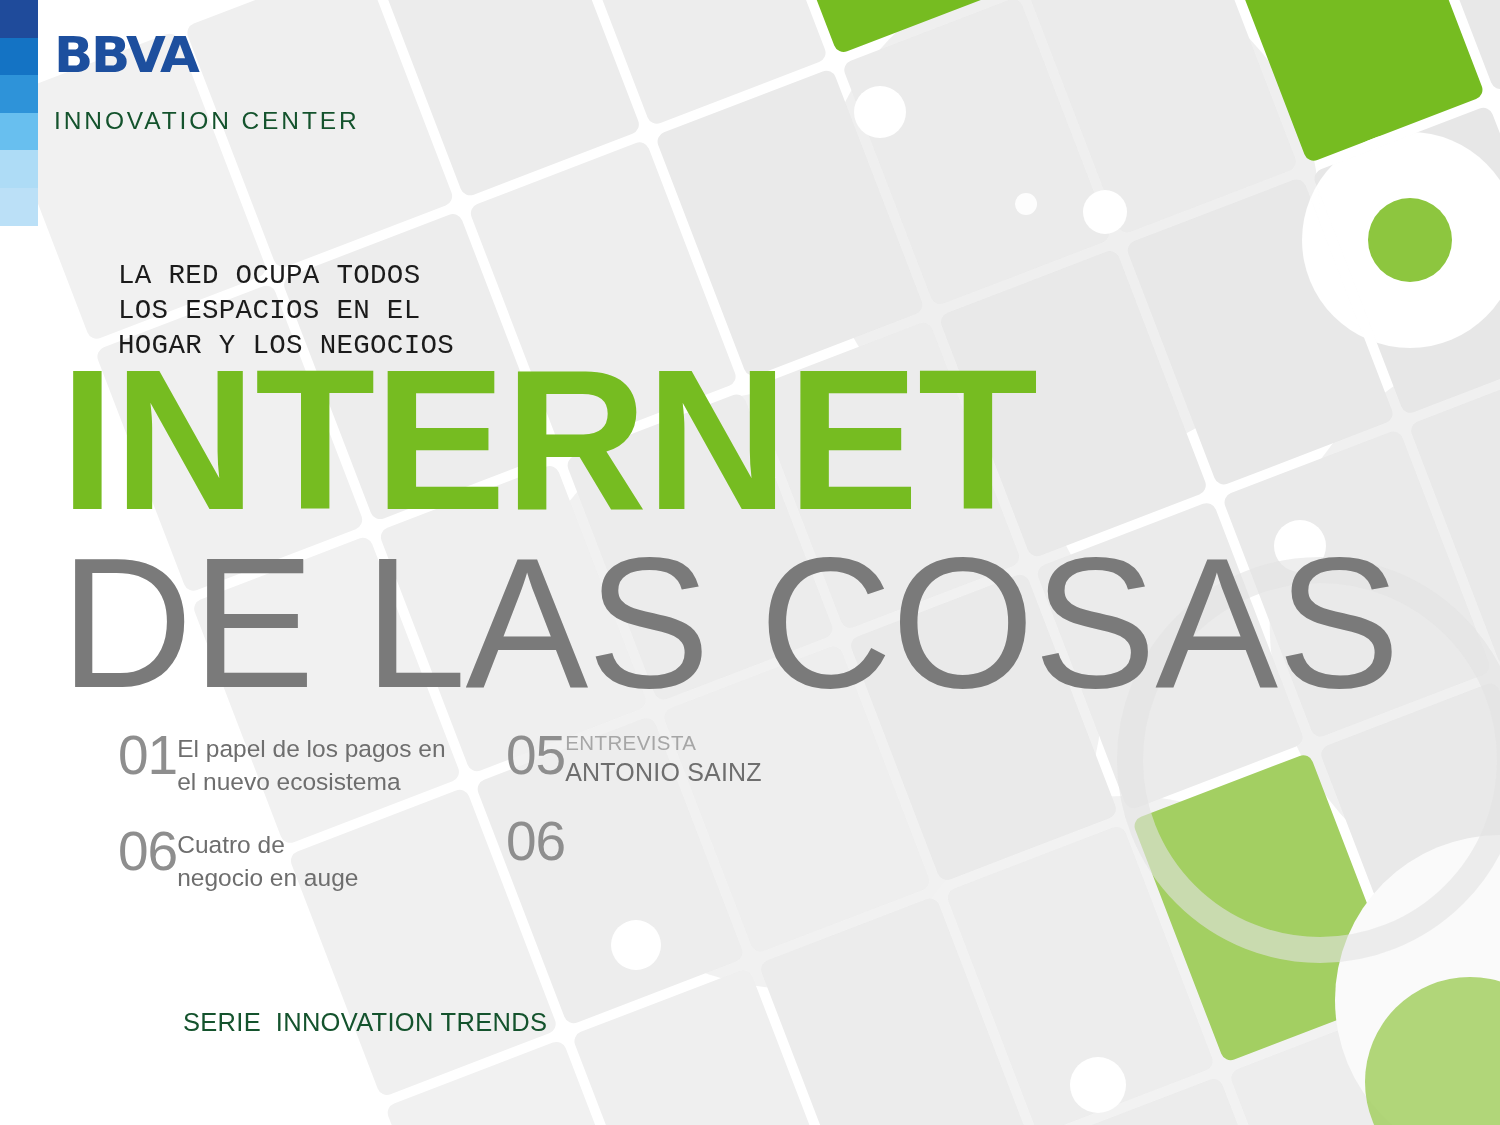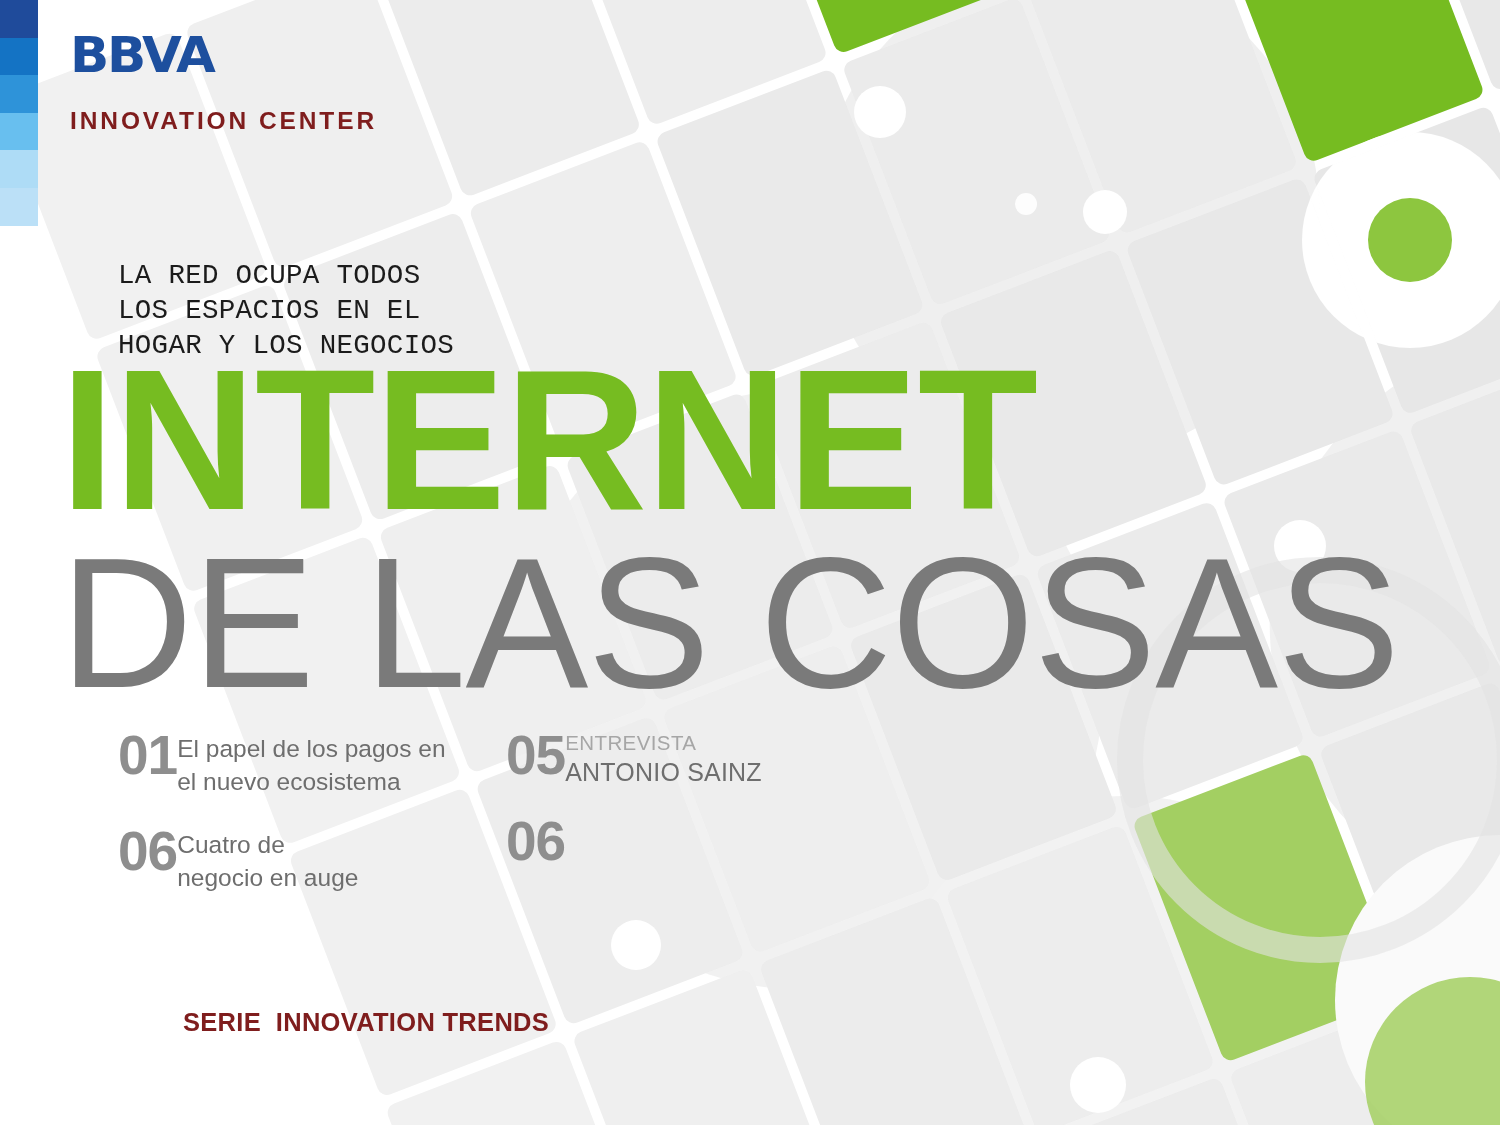--- a/index.html
+++ b/index.html
@@ -10,30 +10,30 @@
   }
 
   
   #bg-art{position:absolute;inset:0;width:1500px;height:1125px;z-index:0;}
 
   
   .edge-strip{position:absolute;left:0;top:0;width:38px;height:226px;z-index:5;}
   .edge-band{width:100%;height:37.6px;}
 
   
-  .logo-block{position:absolute;left:70px;top:30px;z-index:6;}
+  .logo-block{position:absolute;left:54px;top:30px;z-index:6;}
   .bbva-word{
     font-family:"DejaVu Sans","Liberation Sans",sans-serif;
     font-size:50px;font-weight:bold;letter-spacing:-2.2px;
     color:#1D4F9E;line-height:1;
     transform:scaleX(1.03);transform-origin:left center;
   }
   .ic-word{
-    margin-top:29px;font-size:24.5px;font-weight:bold;
-    letter-spacing:2.9px;color:#7f1d1d;line-height:1;
+    margin-top:29px;font-size:24.5px;font-weight:normal;
+    letter-spacing:2.9px;color:#14532d;line-height:1;
     white-space:nowrap;
   }
 
   
   .kicker{
     position:absolute;left:118px;top:258px;z-index:6;
     font-size:27.5px;line-height:35px;color:#1b1b1b;
     font-weight:400;letter-spacing:.3px;white-space:pre-line;font-family:Liberation Mono, monospace;
   }
   .title-main{
@@ -53,41 +53,41 @@
 
   
   .toc{position:absolute;left:118px;top:726px;width:1090px;z-index:6;
        display:flex;align-items:flex-start;}
   .toc-col{display:flex;flex-direction:column;}
   .toc-col-1{width:388px;}
   .toc-col-2{width:382px;}
   .toc-col-3{width:320px;}
   .toc-item{display:flex;align-items:flex-start;}
   .toc-num{
-    font-size:55px;line-height:58px;font-weight:700;color:#8e8e8e;
+    font-size:55px;line-height:58px;font-weight:400;color:#8e8e8e;
     letter-spacing:-1px;flex:0 0 auto;
   }
   .toc-text{padding-top:6px;}
   .toc-label{
     font-size:20.5px;line-height:22px;color:#a6a6a6;font-weight:400;
     letter-spacing:.4px;margin-bottom:2px;
   }
   .toc-title{
     font-size:24.5px;line-height:33px;color:#6e6e6e;font-weight:400;
     letter-spacing:0;white-space:pre-line;
   }
   .toc-title.caps{font-size:25px;letter-spacing:.2px;}
   .gap-1{height:24px;}
   .gap-2{height:2px;}
   .gap-3{height:23px;}
 
   
   .serie{
     position:absolute;left:183px;top:1008px;z-index:6;
-    font-size:25.5px;font-weight:bold;color:#7f1d1d;letter-spacing:.3px;
+    font-size:25.5px;font-weight:normal;color:#14532d;letter-spacing:.3px;
     white-space:pre;
   }
 </style>
 </head>
 <body>
 
 <svg id="bg-art" viewBox="0 0 1500 1125" preserveAspectRatio="none" xmlns="http://www.w3.org/2000/svg">
   <defs>
     <linearGradient id="fadeL" x1="0" y1="0" x2="1" y2="0">
       <stop offset="0.00" stop-color="#ffffff" stop-opacity="1"></stop>

